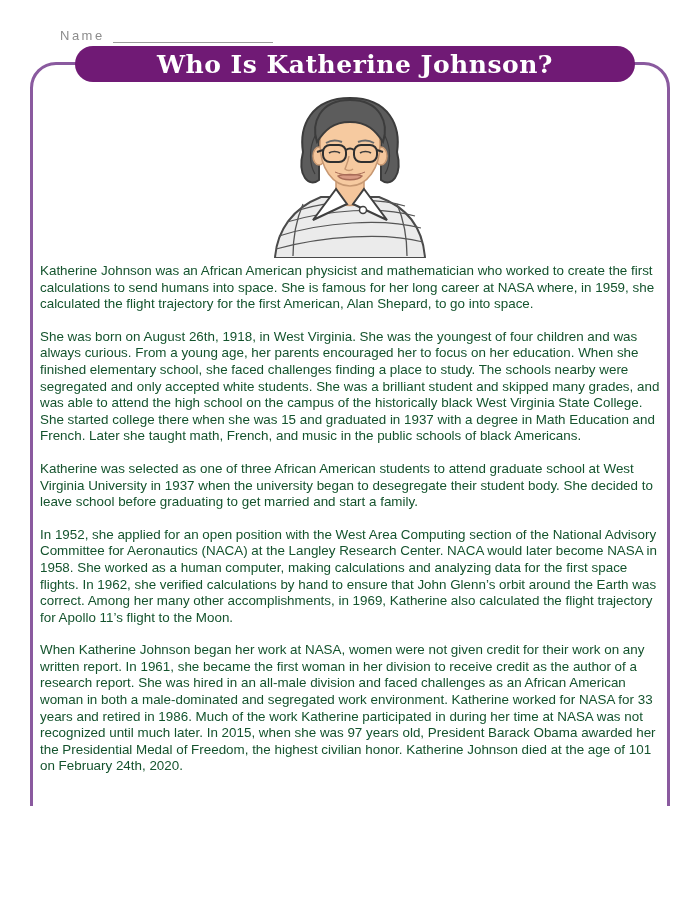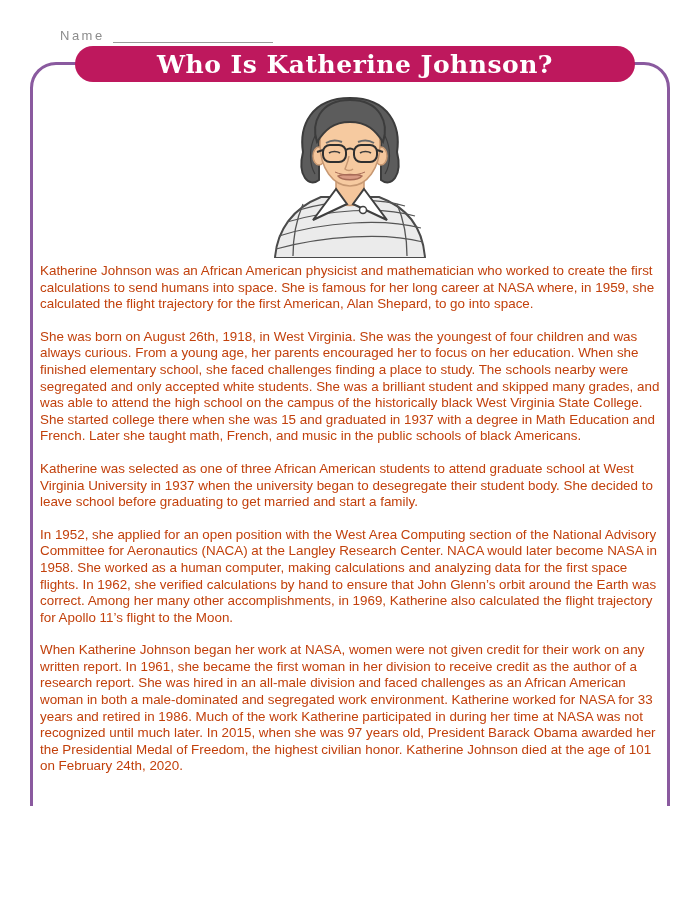--- a/index.html
+++ b/index.html
@@ -21,33 +21,33 @@
 
   
   .content-box {
     position:absolute; left:30px; top:62px; width:640px; height:783px;
     border:3px solid #8a5a9f; border-radius:26px; box-sizing:border-box;
     background:#ffffff;
   }
   
   .title-bar {
     position:absolute; left:75px; top:46px; width:560px; height:36px;
-    background:#be185d; border-radius:18px;
+    background:#701a75; border-radius:18px;
     display:flex; align-items:center; justify-content:center; z-index:2;
   }
   .title-text {
     color:#ffffff; font-family:"DejaVu Serif", serif; font-weight:700;
     font-size:25px; letter-spacing:0.5px;
   }
   
   .portrait-wrap { position:absolute; top:86px; left:263px; width:174px; height:172px; z-index:1; }
   
   .article {
     position:absolute; top:263px; left:40px; width:621px;
-    color:#c2410c; font-size:13.4px; line-height:16.6px; text-align:left;
+    color:#14532d; font-size:13.4px; line-height:16.6px; text-align:left;
   }
   .article p { margin:0 0 16px 0; }
   .article p:last-child { margin-bottom:0; }
 
   
   .footer-logo { position:absolute; left:24px; top:872px; display:flex; align-items:center; }
   .logo-mark { width:30px; height:27px; margin-right:7px; }
   .logo-text { font-size:16px; font-weight:700; letter-spacing:0.3px; }
   .logo-text .blue { color:#4285f4; }
   .logo-text .orange { color:#fbaf1a; }

